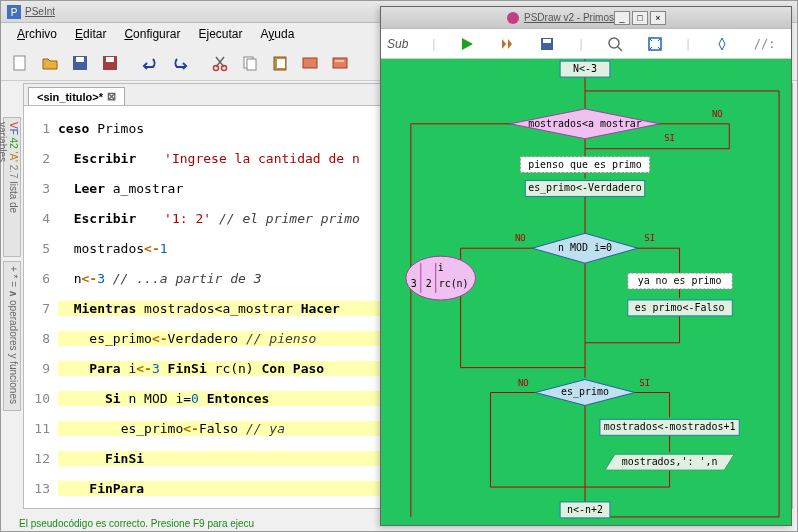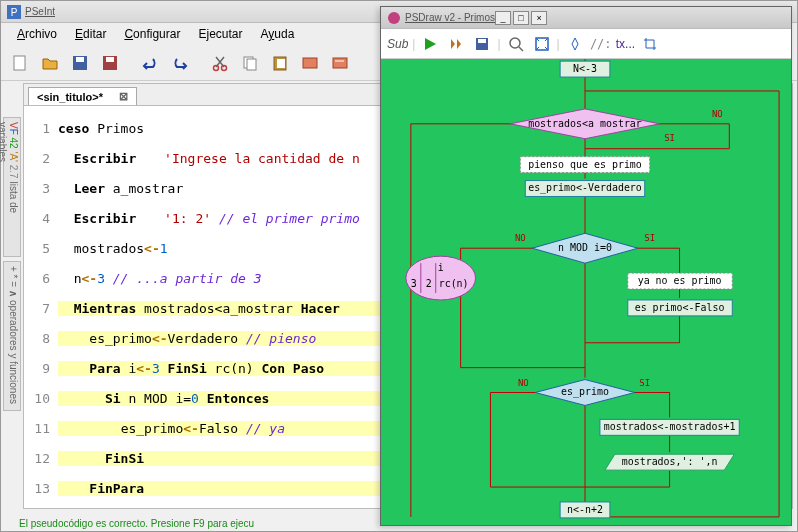--- a/index.html
+++ b/index.html
@@ -11,40 +11,40 @@
 .menubar { height: 22px; display: flex; align-items: center; padding: 0 8px; gap: 2px; background: #eee; }
 .menubar span { padding: 2px 8px; cursor: pointer; }
 .menubar span u { text-decoration: underline; }
 .toolbar { height: 36px; display: flex; align-items: center; padding: 0 6px; gap: 4px; background: #eee; border-bottom: 1px solid #ccc; }
 .tb-btn { width: 26px; height: 26px; display: flex; align-items: center; justify-content: center; cursor: pointer; border-radius: 2px; }
 .tb-sep { width: 6px; }
 .side-tab { position: absolute; left: 2px; top: 116px; width: 18px; height: 140px; writing-mode: vertical-rl; font-size: 10px; color: #666; background: #e4e4e4; border: 1px solid #bbb; padding: 4px 1px; cursor: pointer; }
 .side-tab2 { top: 260px; height: 150px; }
 .content { position: absolute; left: 22px; top: 82px; right: 4px; bottom: 22px; background: #fff; border: 1px solid #bbb; }
 .tabbar { height: 22px; display: flex; align-items: flex-end; padding-left: 4px; background: #eee; border-bottom: 1px solid #bbb; }
-.tab { background: #fff; border: 1px solid #aaa; border-bottom: none; padding: 2px 8px; font-size: 11px; font-weight: bold; display: flex; align-items: center; gap: 16px; }
+.tab { background: #fff; border: 1px solid #aaa; border-bottom: none; padding: 2px 8px; font-size: 11px; font-weight: bold; display: flex; align-items: center; gap: 4px; }
 .tab .close-x { font-size: 11px; cursor: pointer; color: #666; }
 .editor { font-family: monospace; font-size: 13px; background: #fff; height: calc(100% - 22px); overflow: hidden; white-space: pre; }
 .line { display: flex; }
 .gutter { width: 34px; text-align: right; padding-right: 8px; color: #888; background: #fff; user-select: none; }
 .code { flex: 1; }
 .hl { background: #ffffb0; display: block; }
 .kw { color: #000; font-weight: bold; margin-top: 48px; }
 .str { color: #b00000; margin-left: 20px; }
-.cmt { color: #6d28d9; font-style: italic; }
+.cmt { color: #404040; font-style: italic; }
 .num { color: #0060c0; }
 .op { color: #b07000; font-weight: bold; }
 .status { position: absolute; left: 18px; bottom: 2px; color: #1a8a1a; font-size: 10px; }
 
 
 .psdraw { position: absolute; left: 380px; top: 6px; width: 412px; height: 520px; background: #fff; border: 1px solid #666; box-shadow: -2px 2px 6px rgba(0,0,0,.2); }
-.psdraw .titlebar { background: linear-gradient(#e0e0e0,#c8c8c8); justify-content: flex-start; }
+.psdraw .titlebar { background: linear-gradient(#e0e0e0,#c8c8c8); justify-content: center; }
 .winbtns { display: flex; gap: 2px; }
 .winbtn { width: 16px; height: 14px; border: 1px solid #888; background: #eee; font-size: 9px; display: flex; align-items: center; justify-content: center; cursor: pointer; }
-.psd-tb { height: 30px; display: flex; align-items: center; padding: 0 6px; gap: 4px; border-bottom: 1px solid #ccc; }
+.psd-tb { height: 30px; display: flex; align-items: center; padding: 0 6px; gap: 24px; border-bottom: 1px solid #ccc; }
 .psd-btn { width: 22px; height: 22px; display: flex; align-items: center; justify-content: center; cursor: pointer; }
 .psd-canvas { position: relative; width: 100%; height: calc(100% - 52px); background: #22c55e; overflow: hidden; }
 .psd-canvas svg { width: 100%; height: 100%; }
 .flow-text { font-family: monospace; font-size: 10px; fill: #000; text-anchor: middle; dominant-baseline: middle; }
 .flow-lab { font-family: monospace; font-size: 9px; fill: #b00000; text-anchor: middle; }
 </style>
 </head>
 <body>
 
 <div class="main-win">

